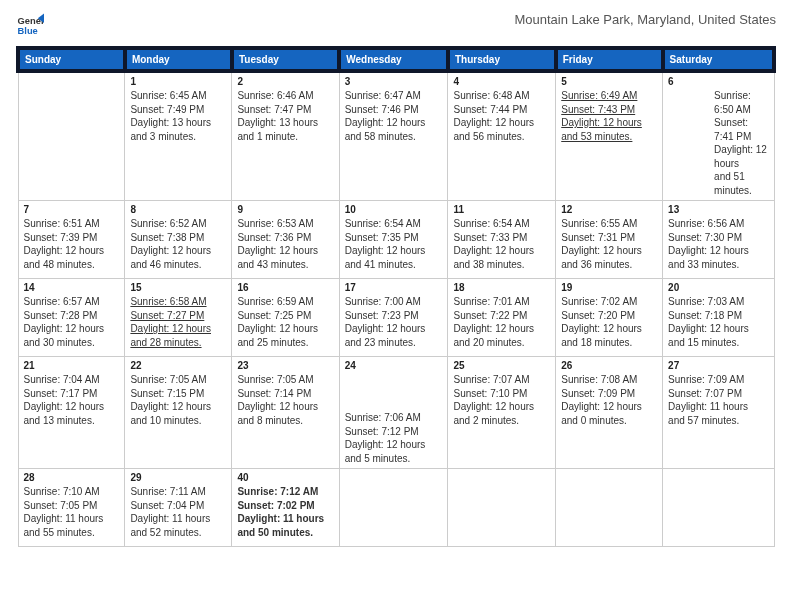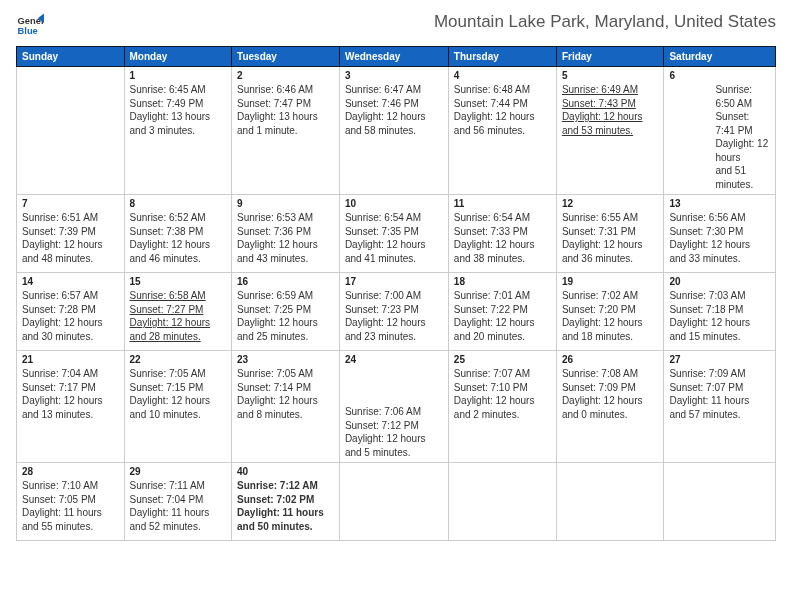--- a/index.html
+++ b/index.html
@@ -33,36 +33,36 @@
     }
     .title-area {
       text-align: right;
     }
     .month-title {
       font-size: 28px;
       color: #333;
       font-weight: normal;
     }
     .subtitle {
-      font-size: 17px;
+      font-size: 13px;
       color: #555;
     }
     table {
       width: 100%;
       border-collapse: collapse;
       font-size: 9.5px;
     }
     thead tr th {
       background: #1565c0;
       color: #fff;
       padding: 4px 5px;
       text-align: left;
       font-weight: bold;
       font-size: 10px;
-      border: 1px solid #0f172a;
+      border: 4px solid #0f172a;
     }
     tbody tr td {
       border: 1px solid #ccc;
       vertical-align: top;
       padding: 3px 5px;
       height: 78px;
       width: 113px;
     }
     .day-number {
       font-weight: bold;

